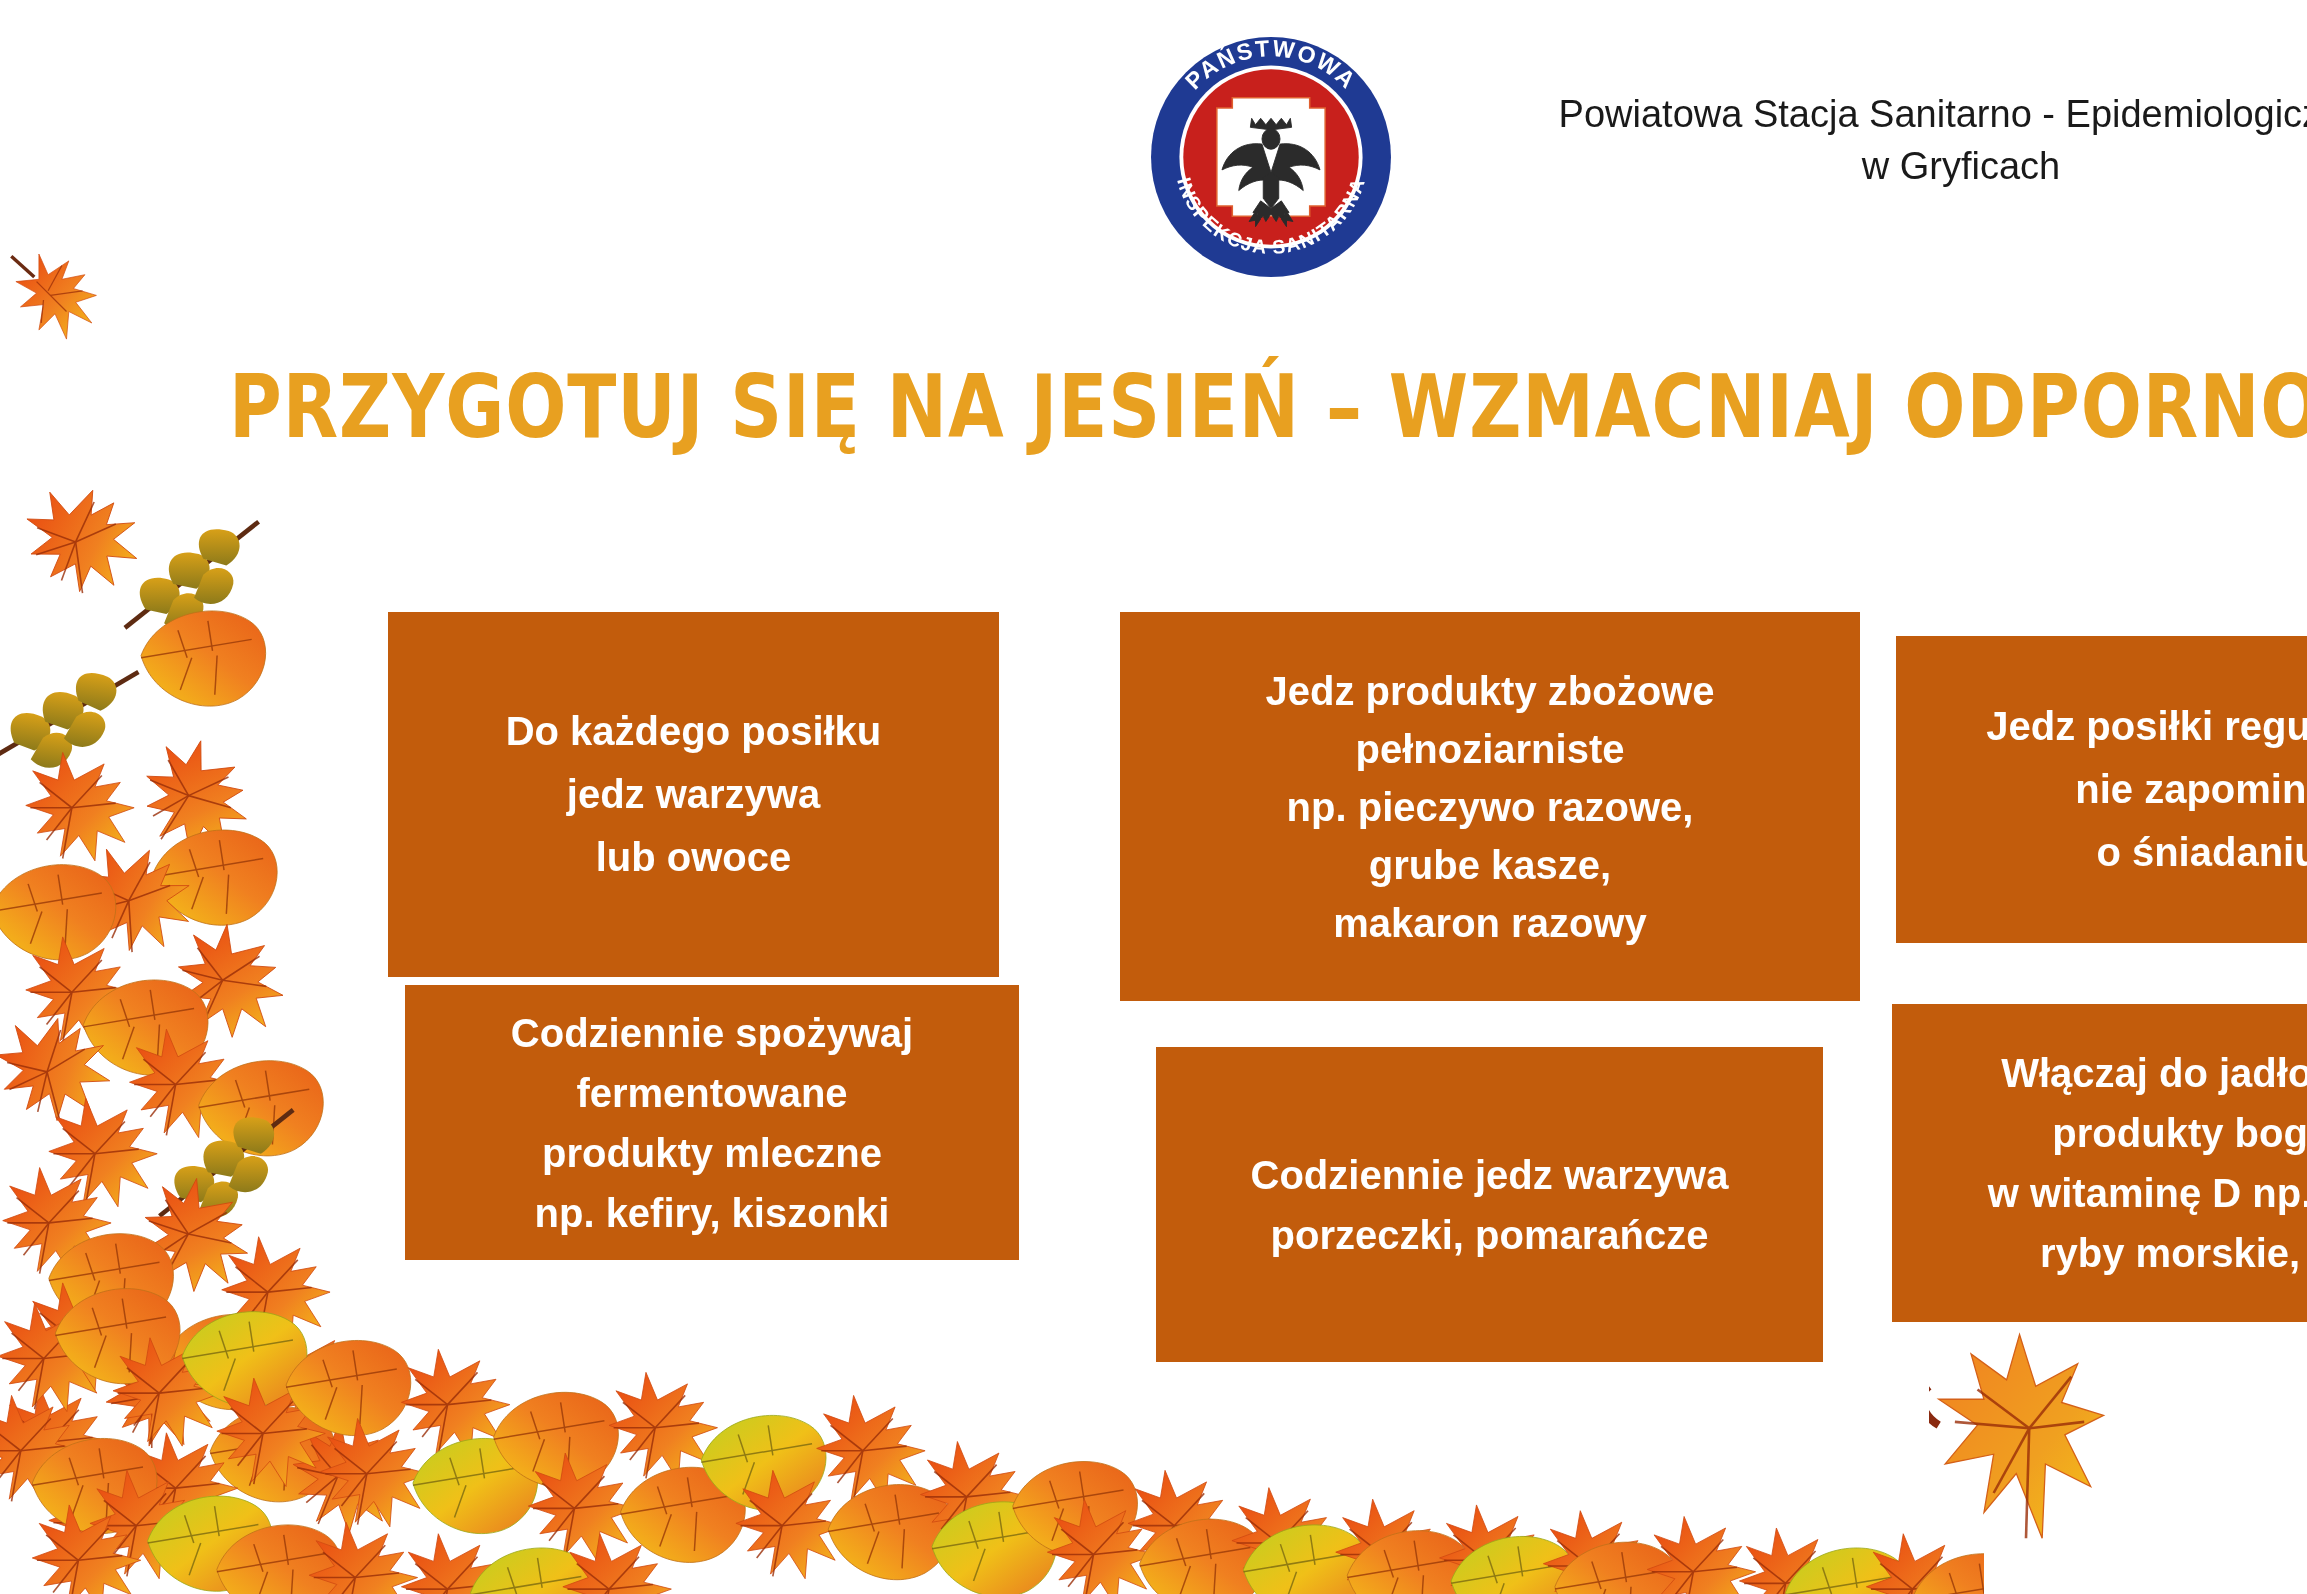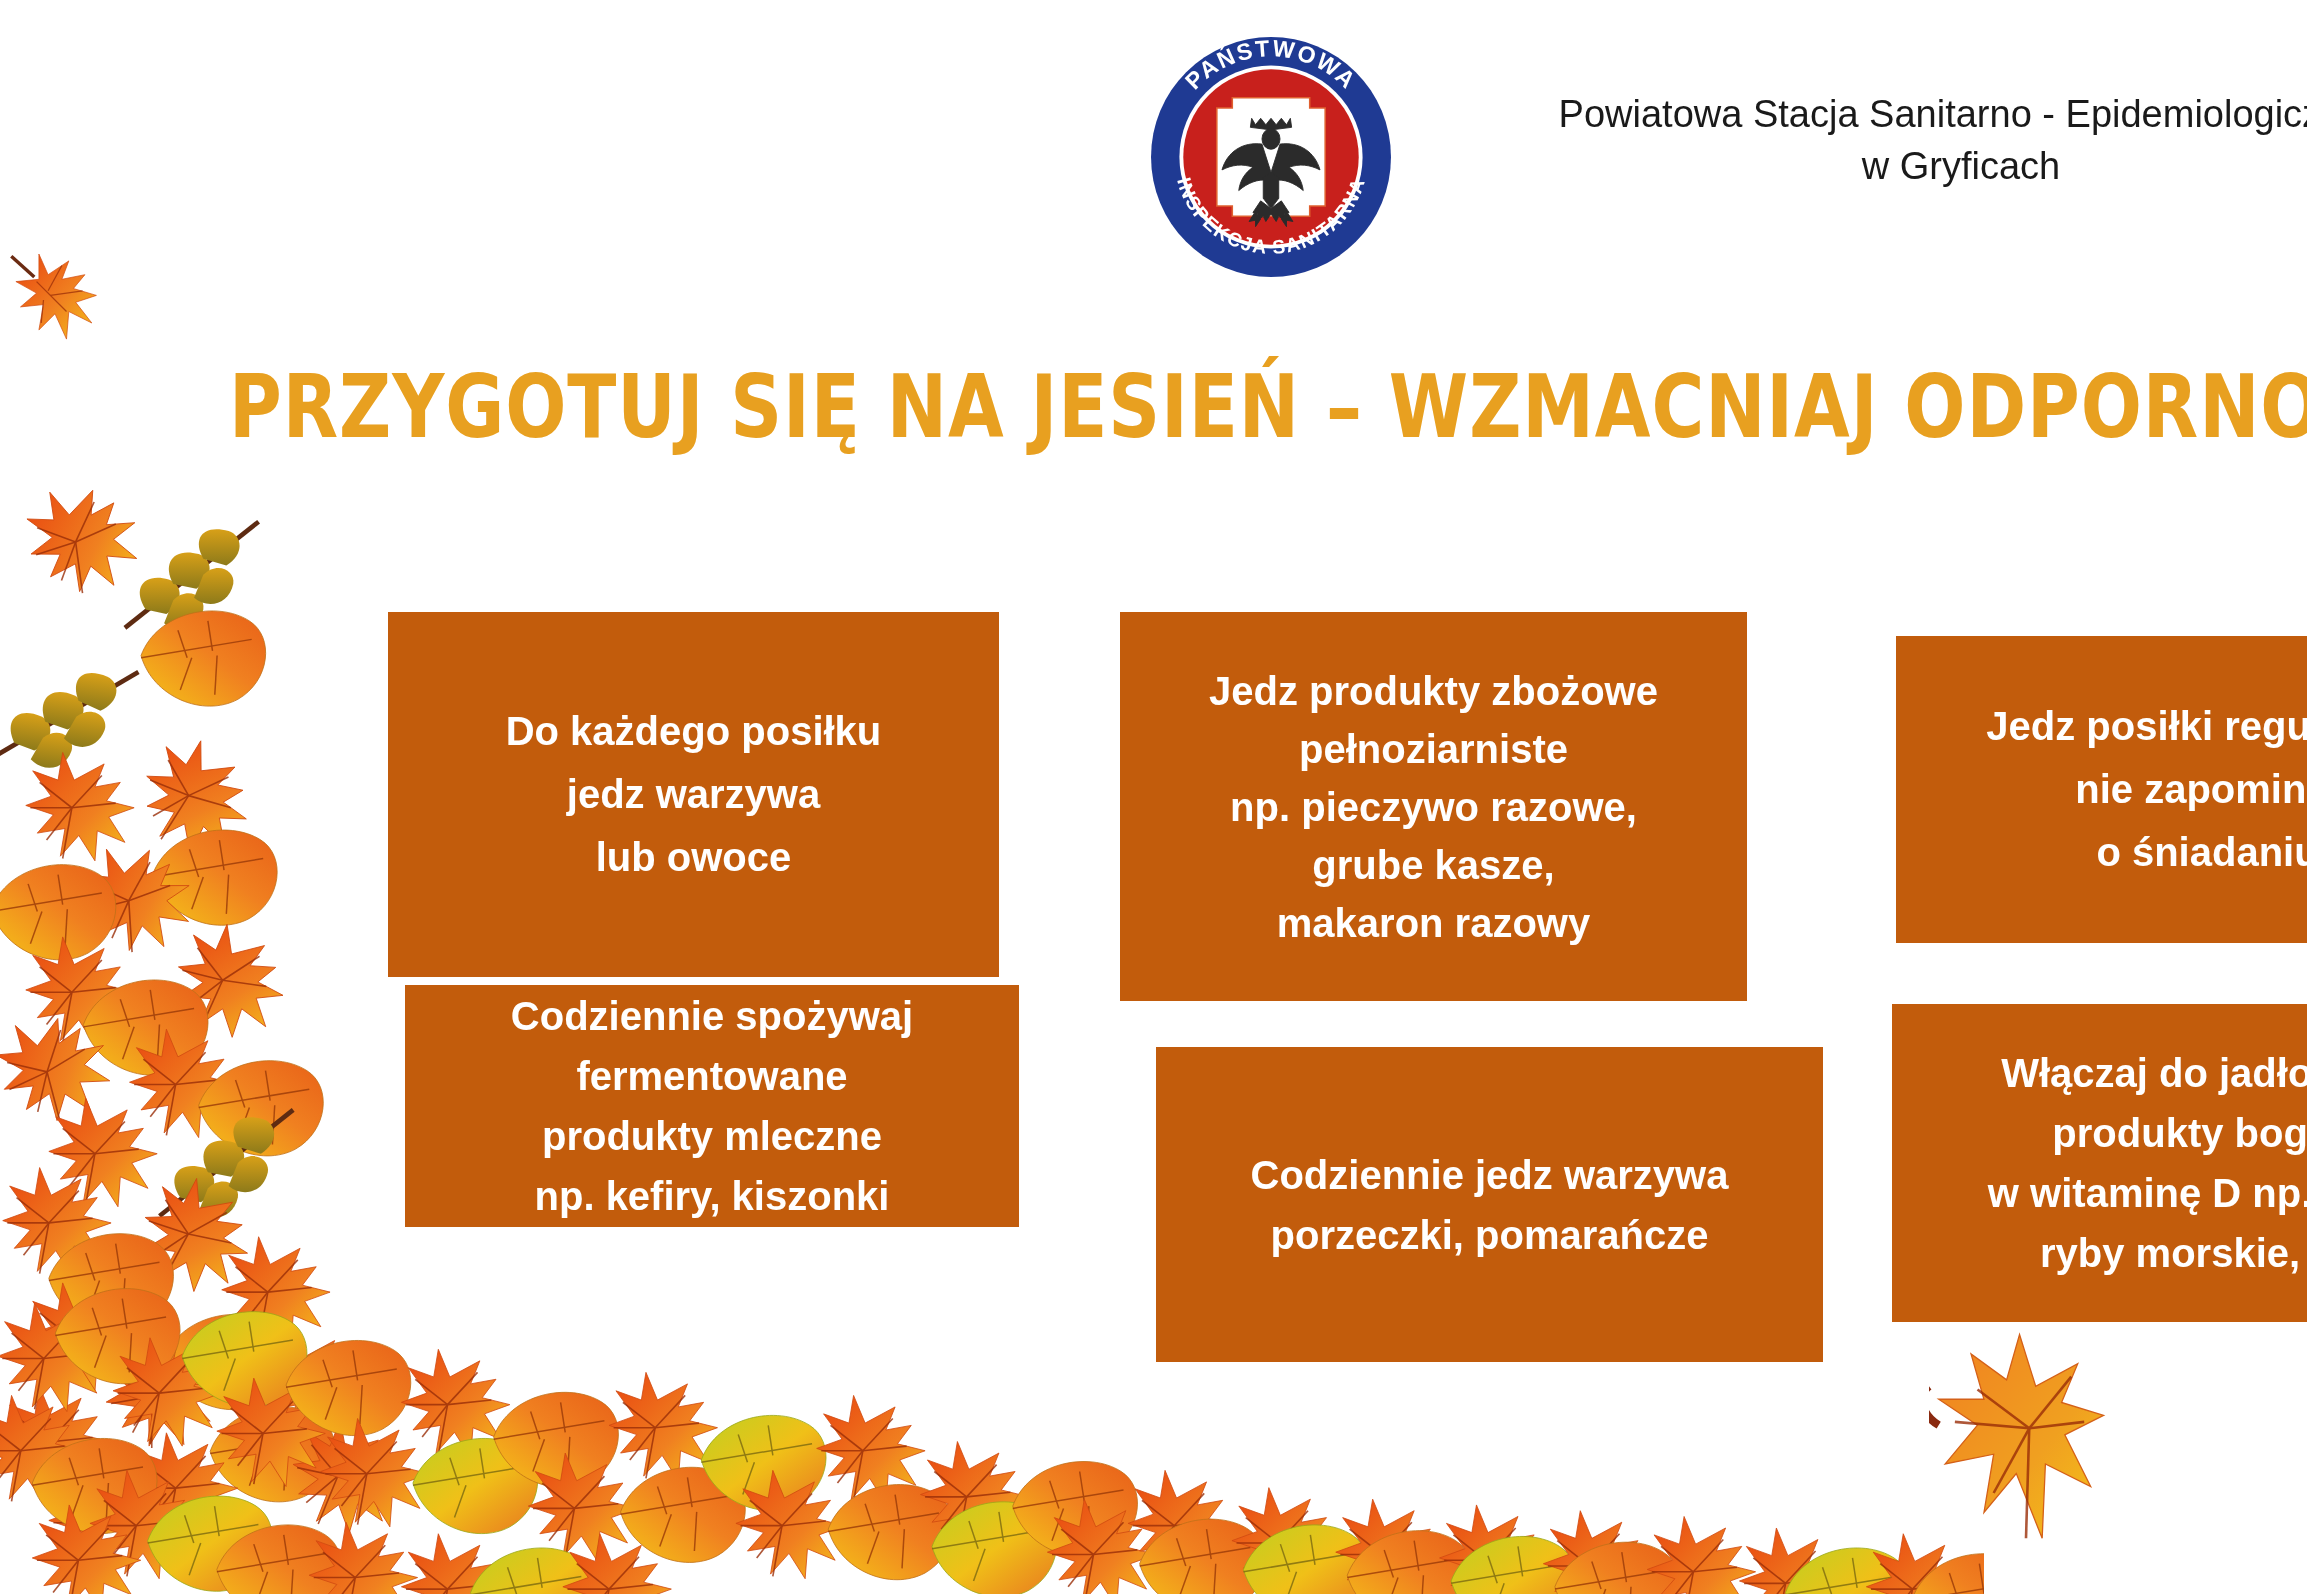--- a/index.html
+++ b/index.html
@@ -80,25 +80,25 @@
     z-index: 5;
   }
   .tip-box .tline {
     display: block;
     white-space: nowrap;
   }
 
   
   #box-1 { left: 388px;  top: 612px; width: 611px; height: 365px; font-size: 40px; line-height: 1.58; align-items: center; }
   
-  #box-2 { left: 1120px; top: 612px; width: 627px; height: 389px; font-size: 40px; line-height: 1.45; }
+  #box-2 { left: 1120px; top: 612px; width: 740px; height: 389px; font-size: 40px; line-height: 1.45; }
   
   #box-3 { left: 1896px; top: 636px; width: 623px; height: 307px; font-size: 40px; line-height: 1.58; }
   
-  #box-4 { left: 405px;  top: 985px; width: 614px; height: 242px; font-size: 40px; line-height: 1.5; }
+  #box-4 { left: 405px;  top: 985px; width: 614px; height: 275px; font-size: 40px; line-height: 1.5; }
   
   #box-5 { left: 1156px; top: 1047px; width: 667px; height: 315px; font-size: 40px; line-height: 1.5; }
   
   #box-6 { left: 1892px; top: 1004px; width: 634px; height: 318px; font-size: 40px; line-height: 1.5; }
 
   
   .leaf-layer {
     position: absolute;
     pointer-events: none;
     z-index: 1;

